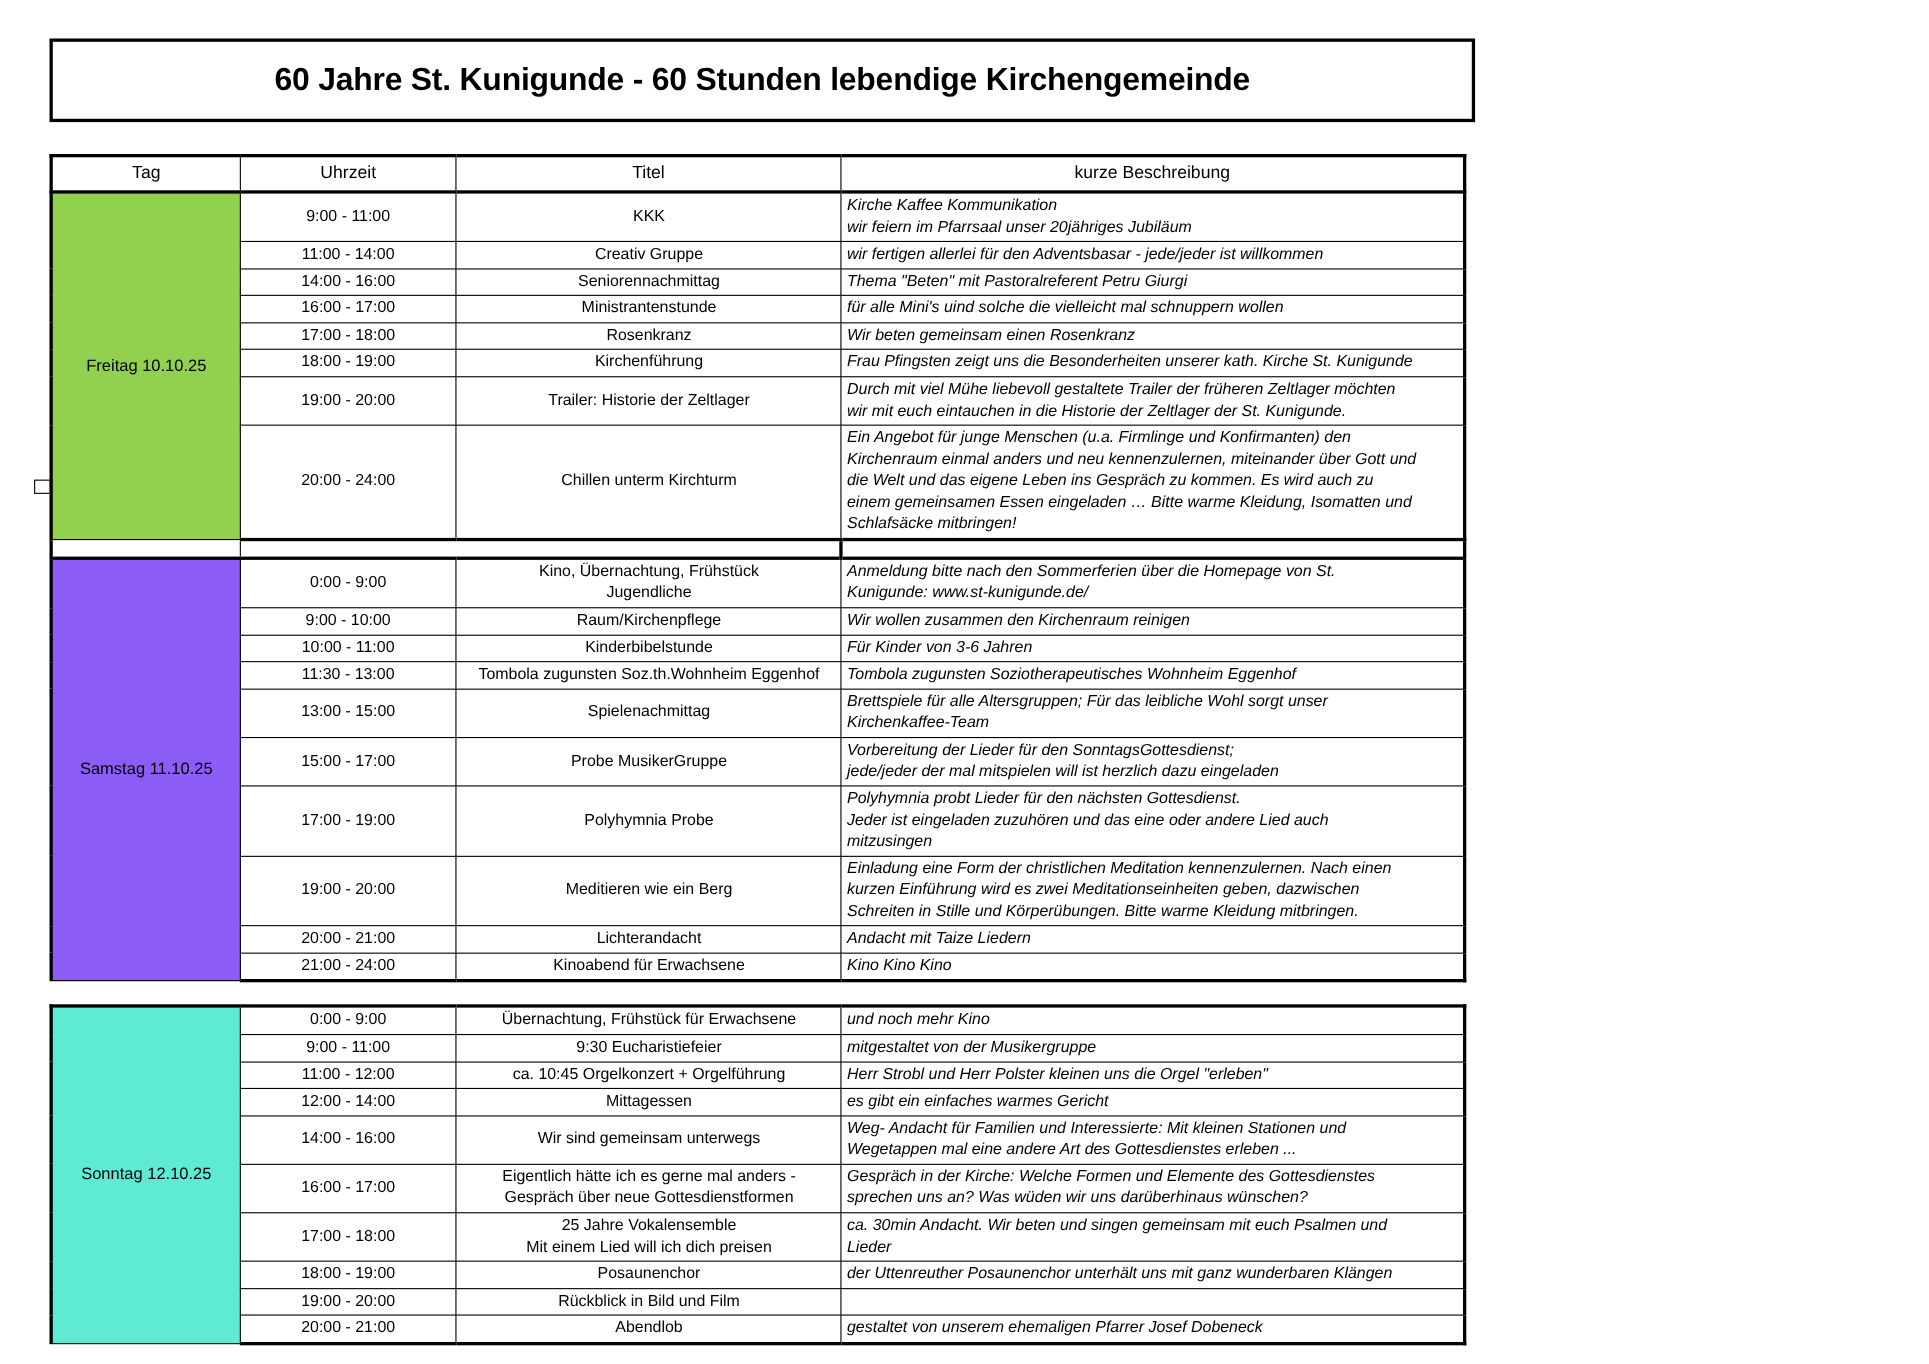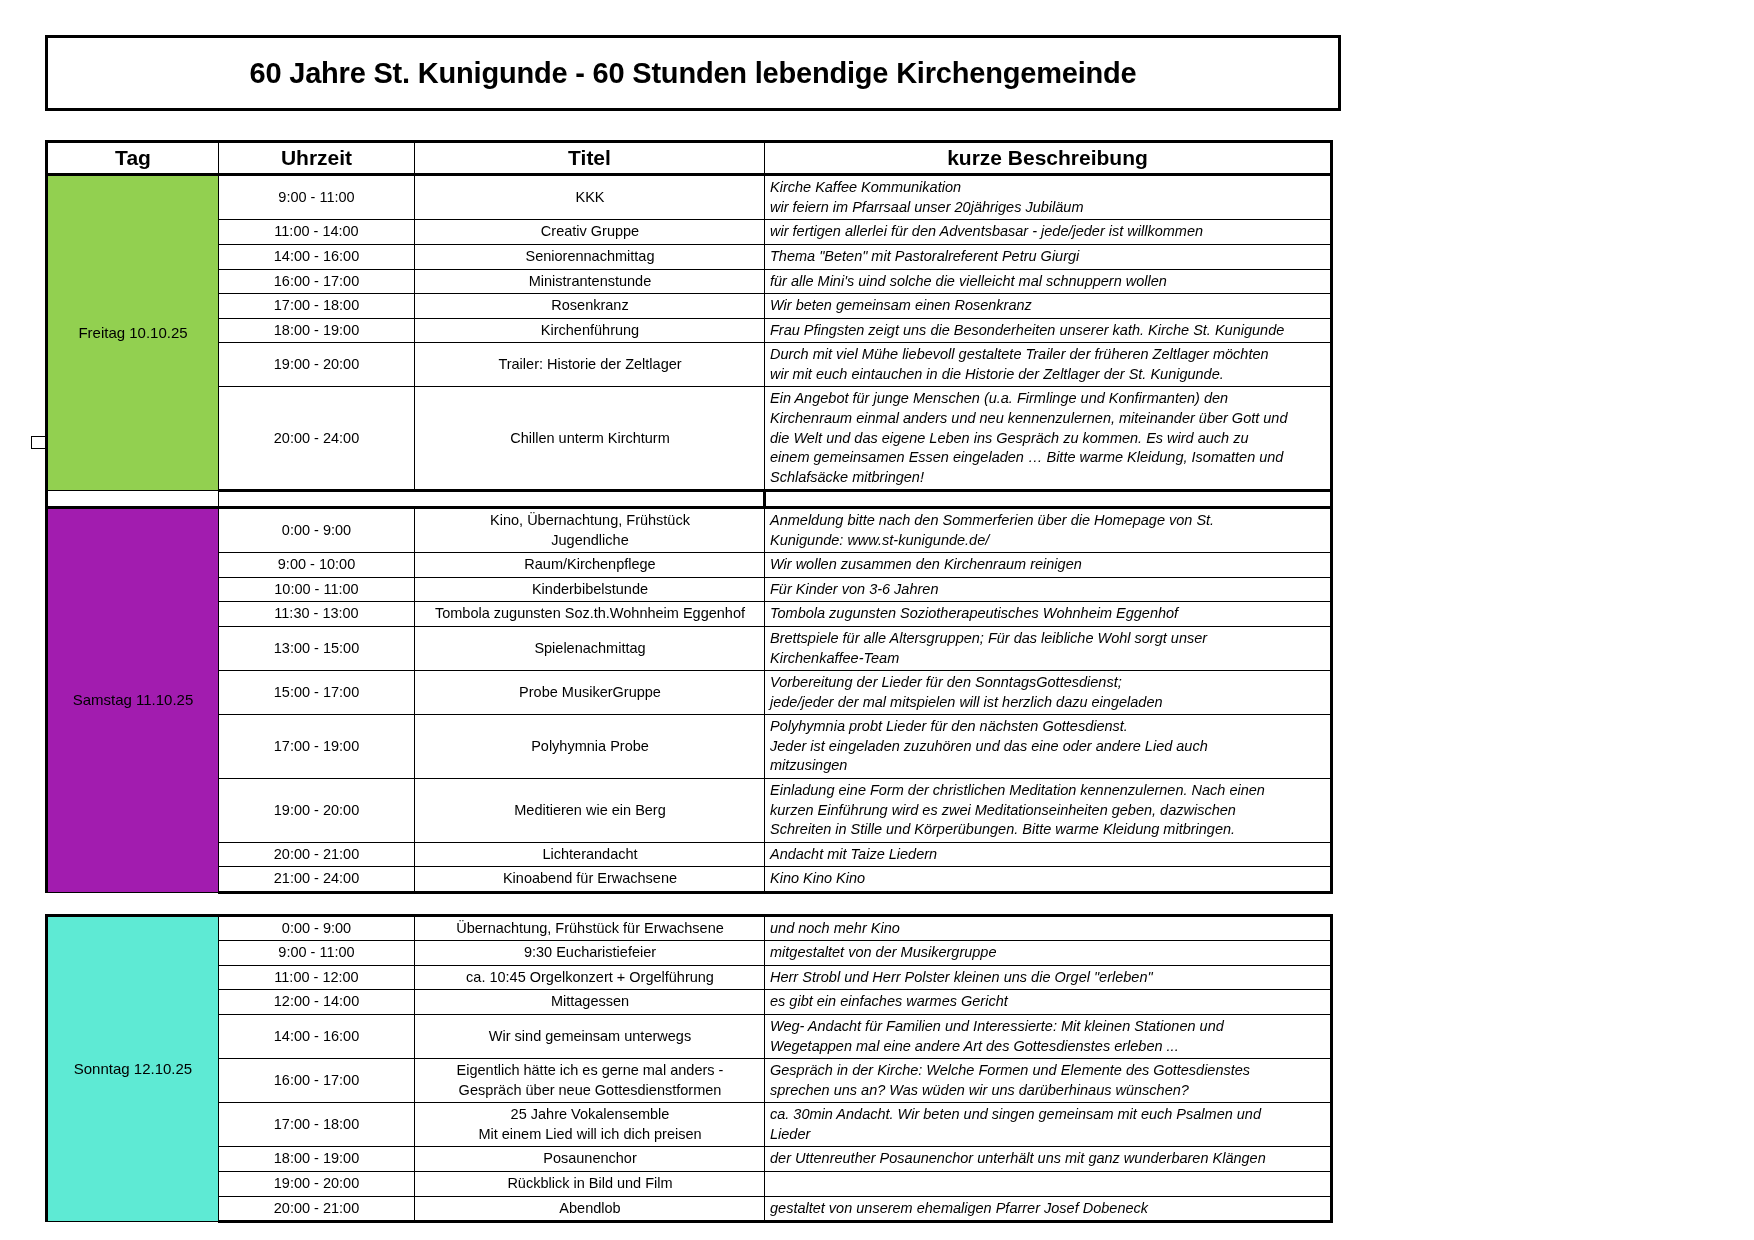--- a/index.html
+++ b/index.html
@@ -64,22 +64,22 @@
     padding: 0;
     vertical-align: middle;
     font-size: 14.5px;
     line-height: 1.35;
   }
 
   
   .hdr th {
     border-top: 3px solid #000000;
     border-bottom: 3px solid #000000;
-    font-weight: bold;
-    font-size: 21px;
+    font-weight: normal;
+    font-size: 16px;
     text-align: center;
     height: 28px;
     padding: 1px 4px;
     background: #ffffff;
   }
   .hdr th.h-tag   { border-left: 3px solid #000000; }
   .hdr th.h-desc  { border-right: 3px solid #000000; }
 
   
   td.cell-day {
@@ -99,21 +99,21 @@
   td.cell-desc {
     text-align: left;
     padding: 2px 4px 2px 5px;
     border-right: 3px solid #000000;
     font-style: italic;
   }
   .multiline { white-space: pre-line; }
 
   
   .day-freitag  { background: #92d050; }
-  .day-samstag  { background: #a21caf; }
+  .day-samstag  { background: #8b5cf6; }
   .day-sonntag  { background: #5eead4; }
 
   
   tr.sect-first > td { border-top: 3px solid #000000; }
   tr.sect-last  > td { border-bottom: 3px solid #000000; }
 
   
   tr.spacer td {
     height: 14px;
     border-left: 3px solid #000000;

